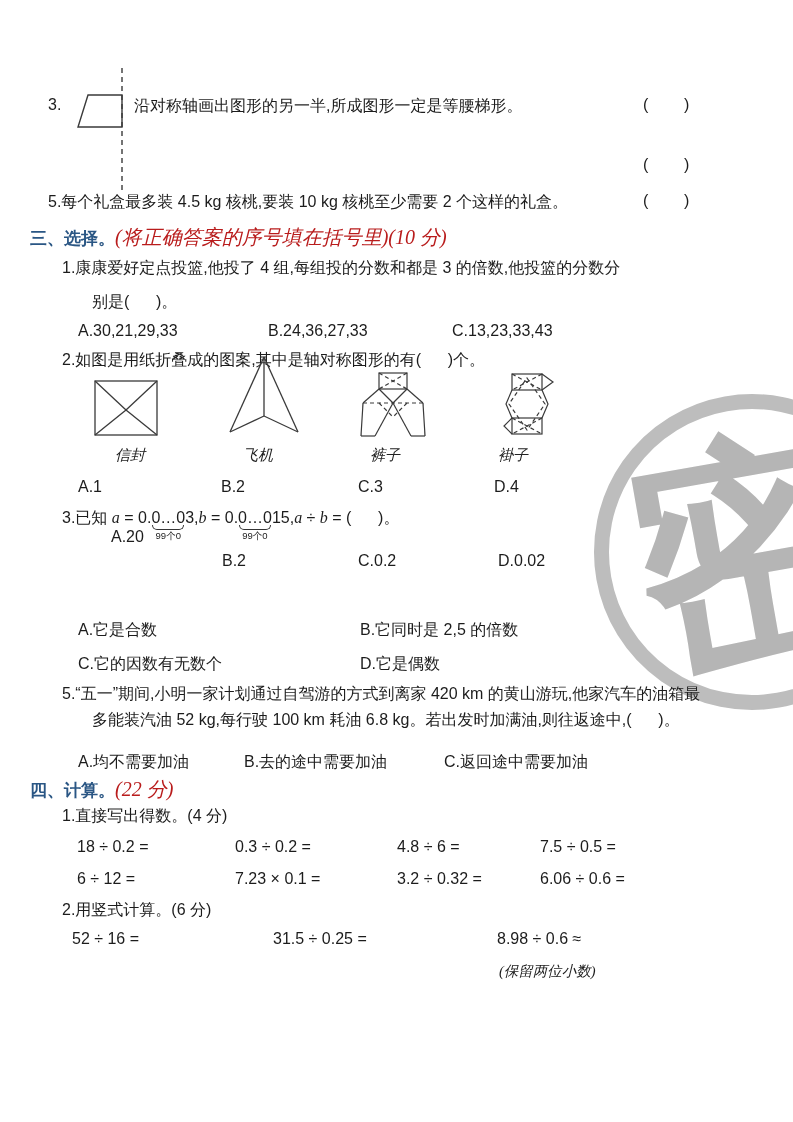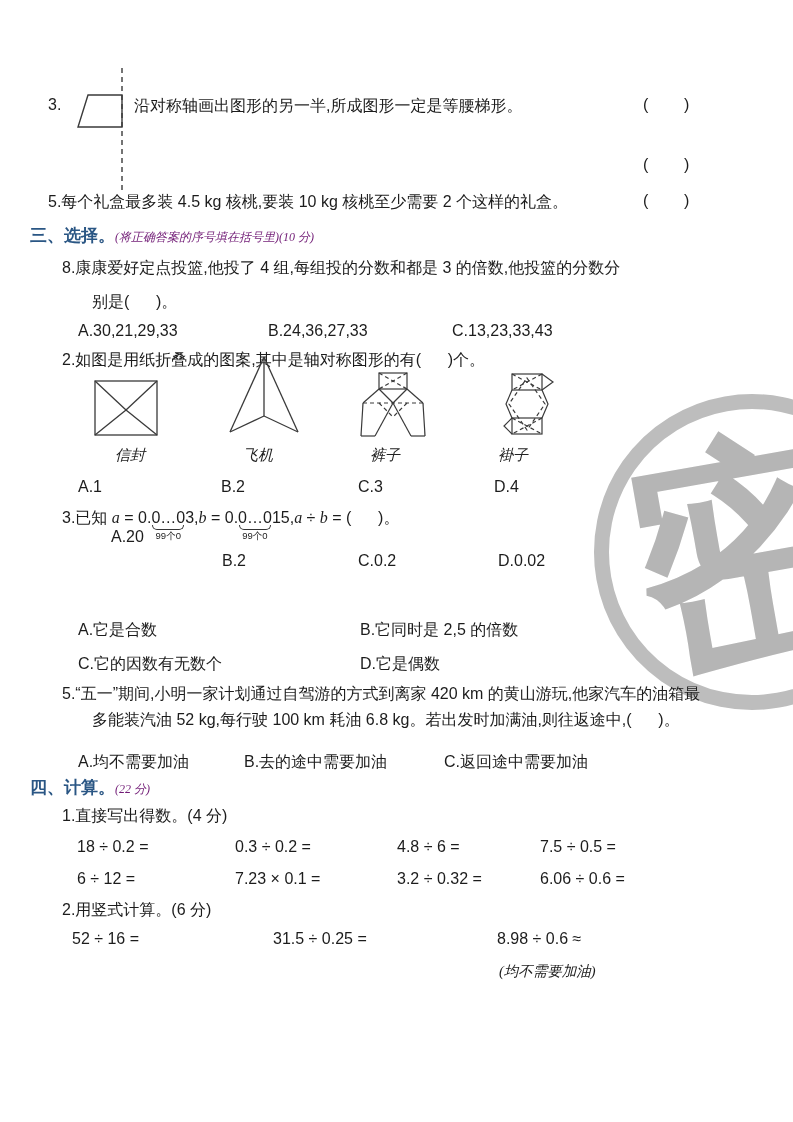--- a/index.html
+++ b/index.html
@@ -3,21 +3,21 @@
 <meta charset="utf-8">
 <style>
   html,body{margin:0;padding:0;background:#ffffff;}
   .page{
     position:relative;width:793px;height:1122px;margin:0 auto;background:#fff;
     overflow:hidden;font-family:"Liberation Sans",sans-serif;color:#1c1c1c;
     font-size:16px;
   }
   .line{position:absolute;white-space:pre;z-index:2;}
   .sec-title{font-weight:bold;color:#2a5684;font-size:17px;}
-  .sec-note{color:#701a75;font-style:italic;font-family:"Liberation Serif",serif;font-size:12px;}
+  .sec-note{color:#b91c1c;font-style:italic;font-family:"Liberation Serif",serif;font-size:20px;}
   .fig{position:absolute;z-index:2;}
   .fig svg{display:block;}
   .fig-label{position:absolute;z-index:2;width:90px;text-align:center;font-style:italic;
     font-family:"Liberation Serif",serif;font-size:15px;color:#222;}
   .ul{text-decoration:underline;text-underline-offset:3px;}
   .it{font-style:italic;font-family:"Liberation Serif",serif;}
   .bg{display:inline-block;position:relative;}
   .bg .arc{position:absolute;top:calc(100% - 2px);left:1px;right:1px;height:4px;
     border:1px solid #333;border-top:none;border-radius:0 0 6px 6px;}
   .bg .lbl{position:absolute;top:calc(100% + 3px);left:50%;transform:translateX(-50%);
@@ -51,21 +51,21 @@
   <span class="line" style="left:134px;top:96px;">沿对称轴画出图形的另一半,所成图形一定是等腰梯形。</span>
   <span class="line" style="left:643px;top:96px;">(        )</span>
 
   <span class="line" style="left:643px;top:156px;">(        )</span>
 
   <span class="line" style="left:48px;top:192px;">5.每个礼盒最多装 4.5 kg 核桃,要装 10 kg 核桃至少需要 2 个这样的礼盒。</span>
   <span class="line" style="left:643px;top:192px;">(        )</span>
 
   <div class="line" style="left:30px;top:224px;"><span class="sec-title">三、选择。</span><span class="sec-note">(将正确答案的序号填在括号里)(10 分)</span></div>
 
-  <span class="line" style="left:62px;top:258px;">8.康康爱好定点投篮,他投了 4 组,每组投的分数和都是 3 的倍数,他投篮的分数分</span>
+  <span class="line" style="left:62px;top:258px;">1.康康爱好定点投篮,他投了 4 组,每组投的分数和都是 3 的倍数,他投篮的分数分</span>
   <span class="line" style="left:92px;top:292px;">别是(      )。</span>
   <span class="line" style="left:78px;top:322px;text-align:right;">A.30,21,29,33</span>
   <span class="line" style="left:268px;top:322px;">B.24,36,27,33</span>
   <span class="line" style="left:452px;top:322px;">C.13,23,33,43</span>
 
   <span class="line" style="left:62px;top:350px;">2.如图是用纸折叠成的图案,其中是轴对称图形的有(      )个。</span>
 
   <div class="fig" style="left:94px;top:380px;">
     <svg width="64" height="56" viewBox="0 0 64 56" fill="none" stroke="#3a3a3a" stroke-width="1.3">
       <rect x="1" y="1" width="62" height="54"></rect>
@@ -159,15 +159,15 @@
   <span class="line" style="left:540px;top:838px;">7.5 ÷ 0.5 =</span>
   <span class="line" style="left:77px;top:870px;">6 ÷ 12 =</span>
   <span class="line" style="left:235px;top:870px;">7.23 × 0.1 =</span>
   <span class="line" style="left:397px;top:870px;">3.2 ÷ 0.32 =</span>
   <span class="line" style="left:540px;top:870px;">6.06 ÷ 0.6 =</span>
 
   <span class="line" style="left:62px;top:900px;">2.用竖式计算。(6 分)</span>
   <span class="line" style="left:72px;top:930px;">52 ÷ 16 =</span>
   <span class="line" style="left:273px;top:930px;">31.5 ÷ 0.25 =</span>
   <span class="line" style="left:497px;top:930px;">8.98 ÷ 0.6 ≈</span>
-  <span class="line note-kaiti" style="left:499px;top:962px;">(均不需要加油)</span>
+  <span class="line note-kaiti" style="left:499px;top:962px;">(保留两位小数)</span>
 
 </div>
 
 </body></html>

